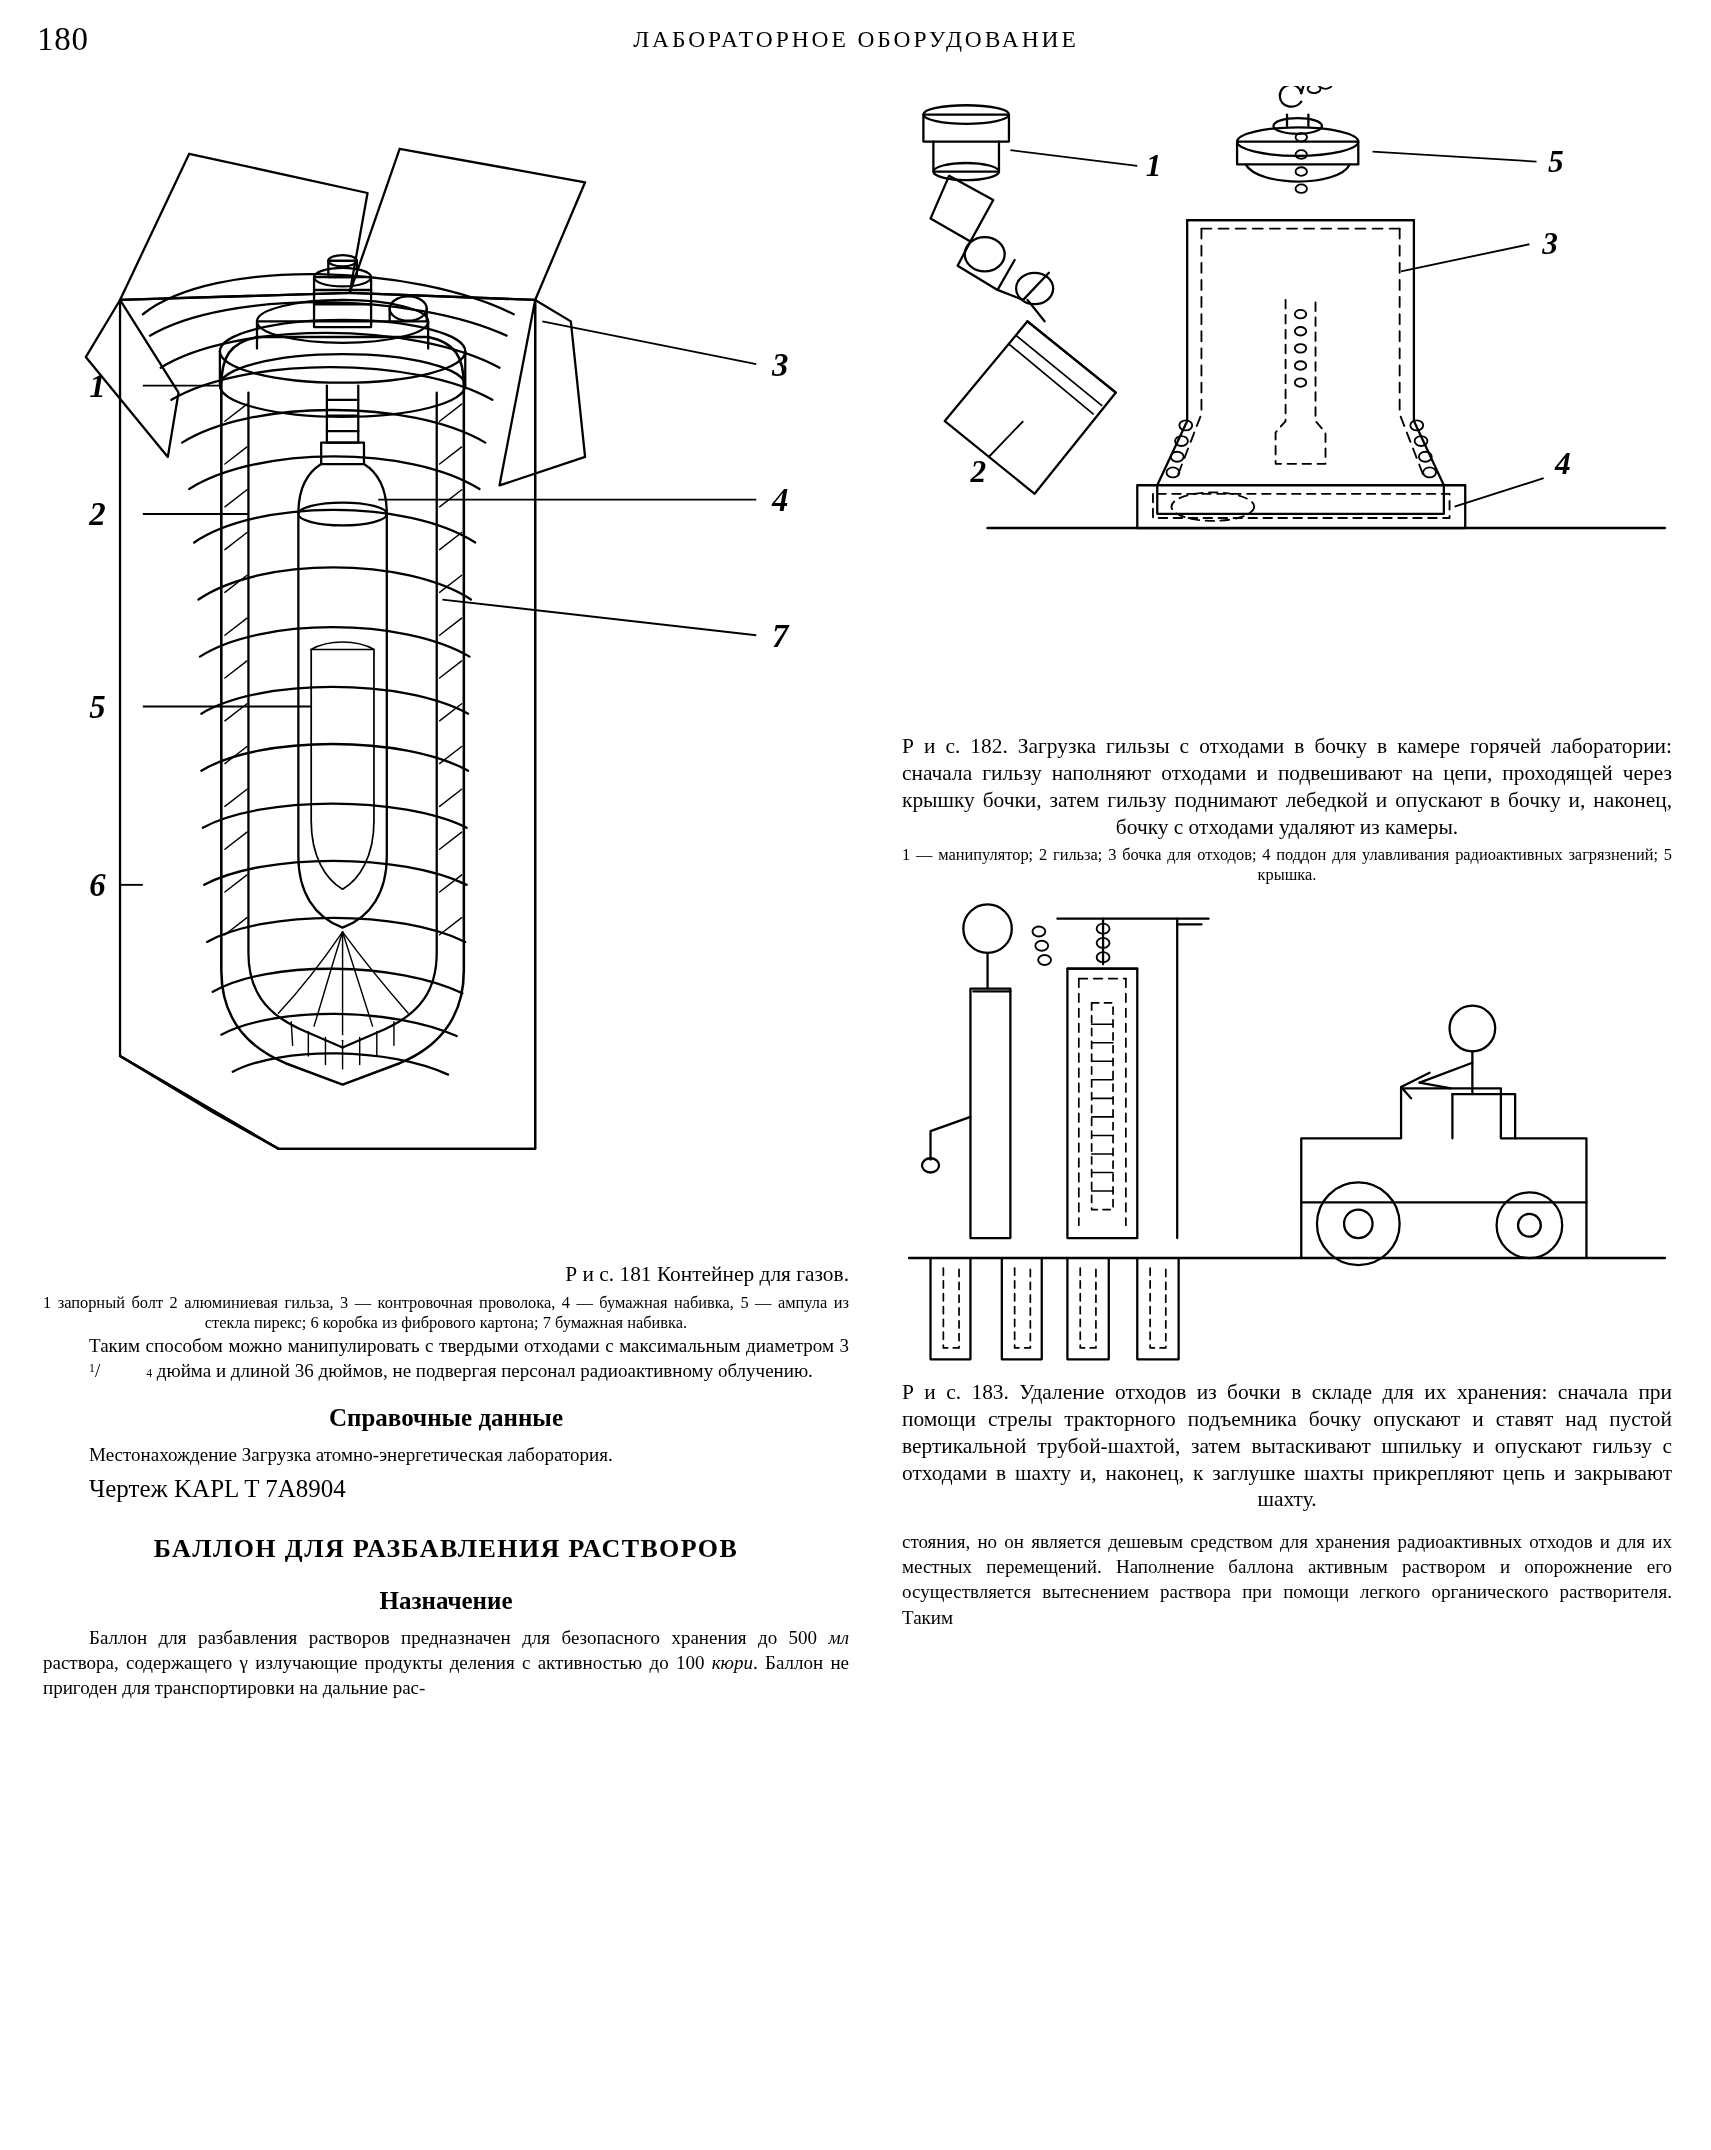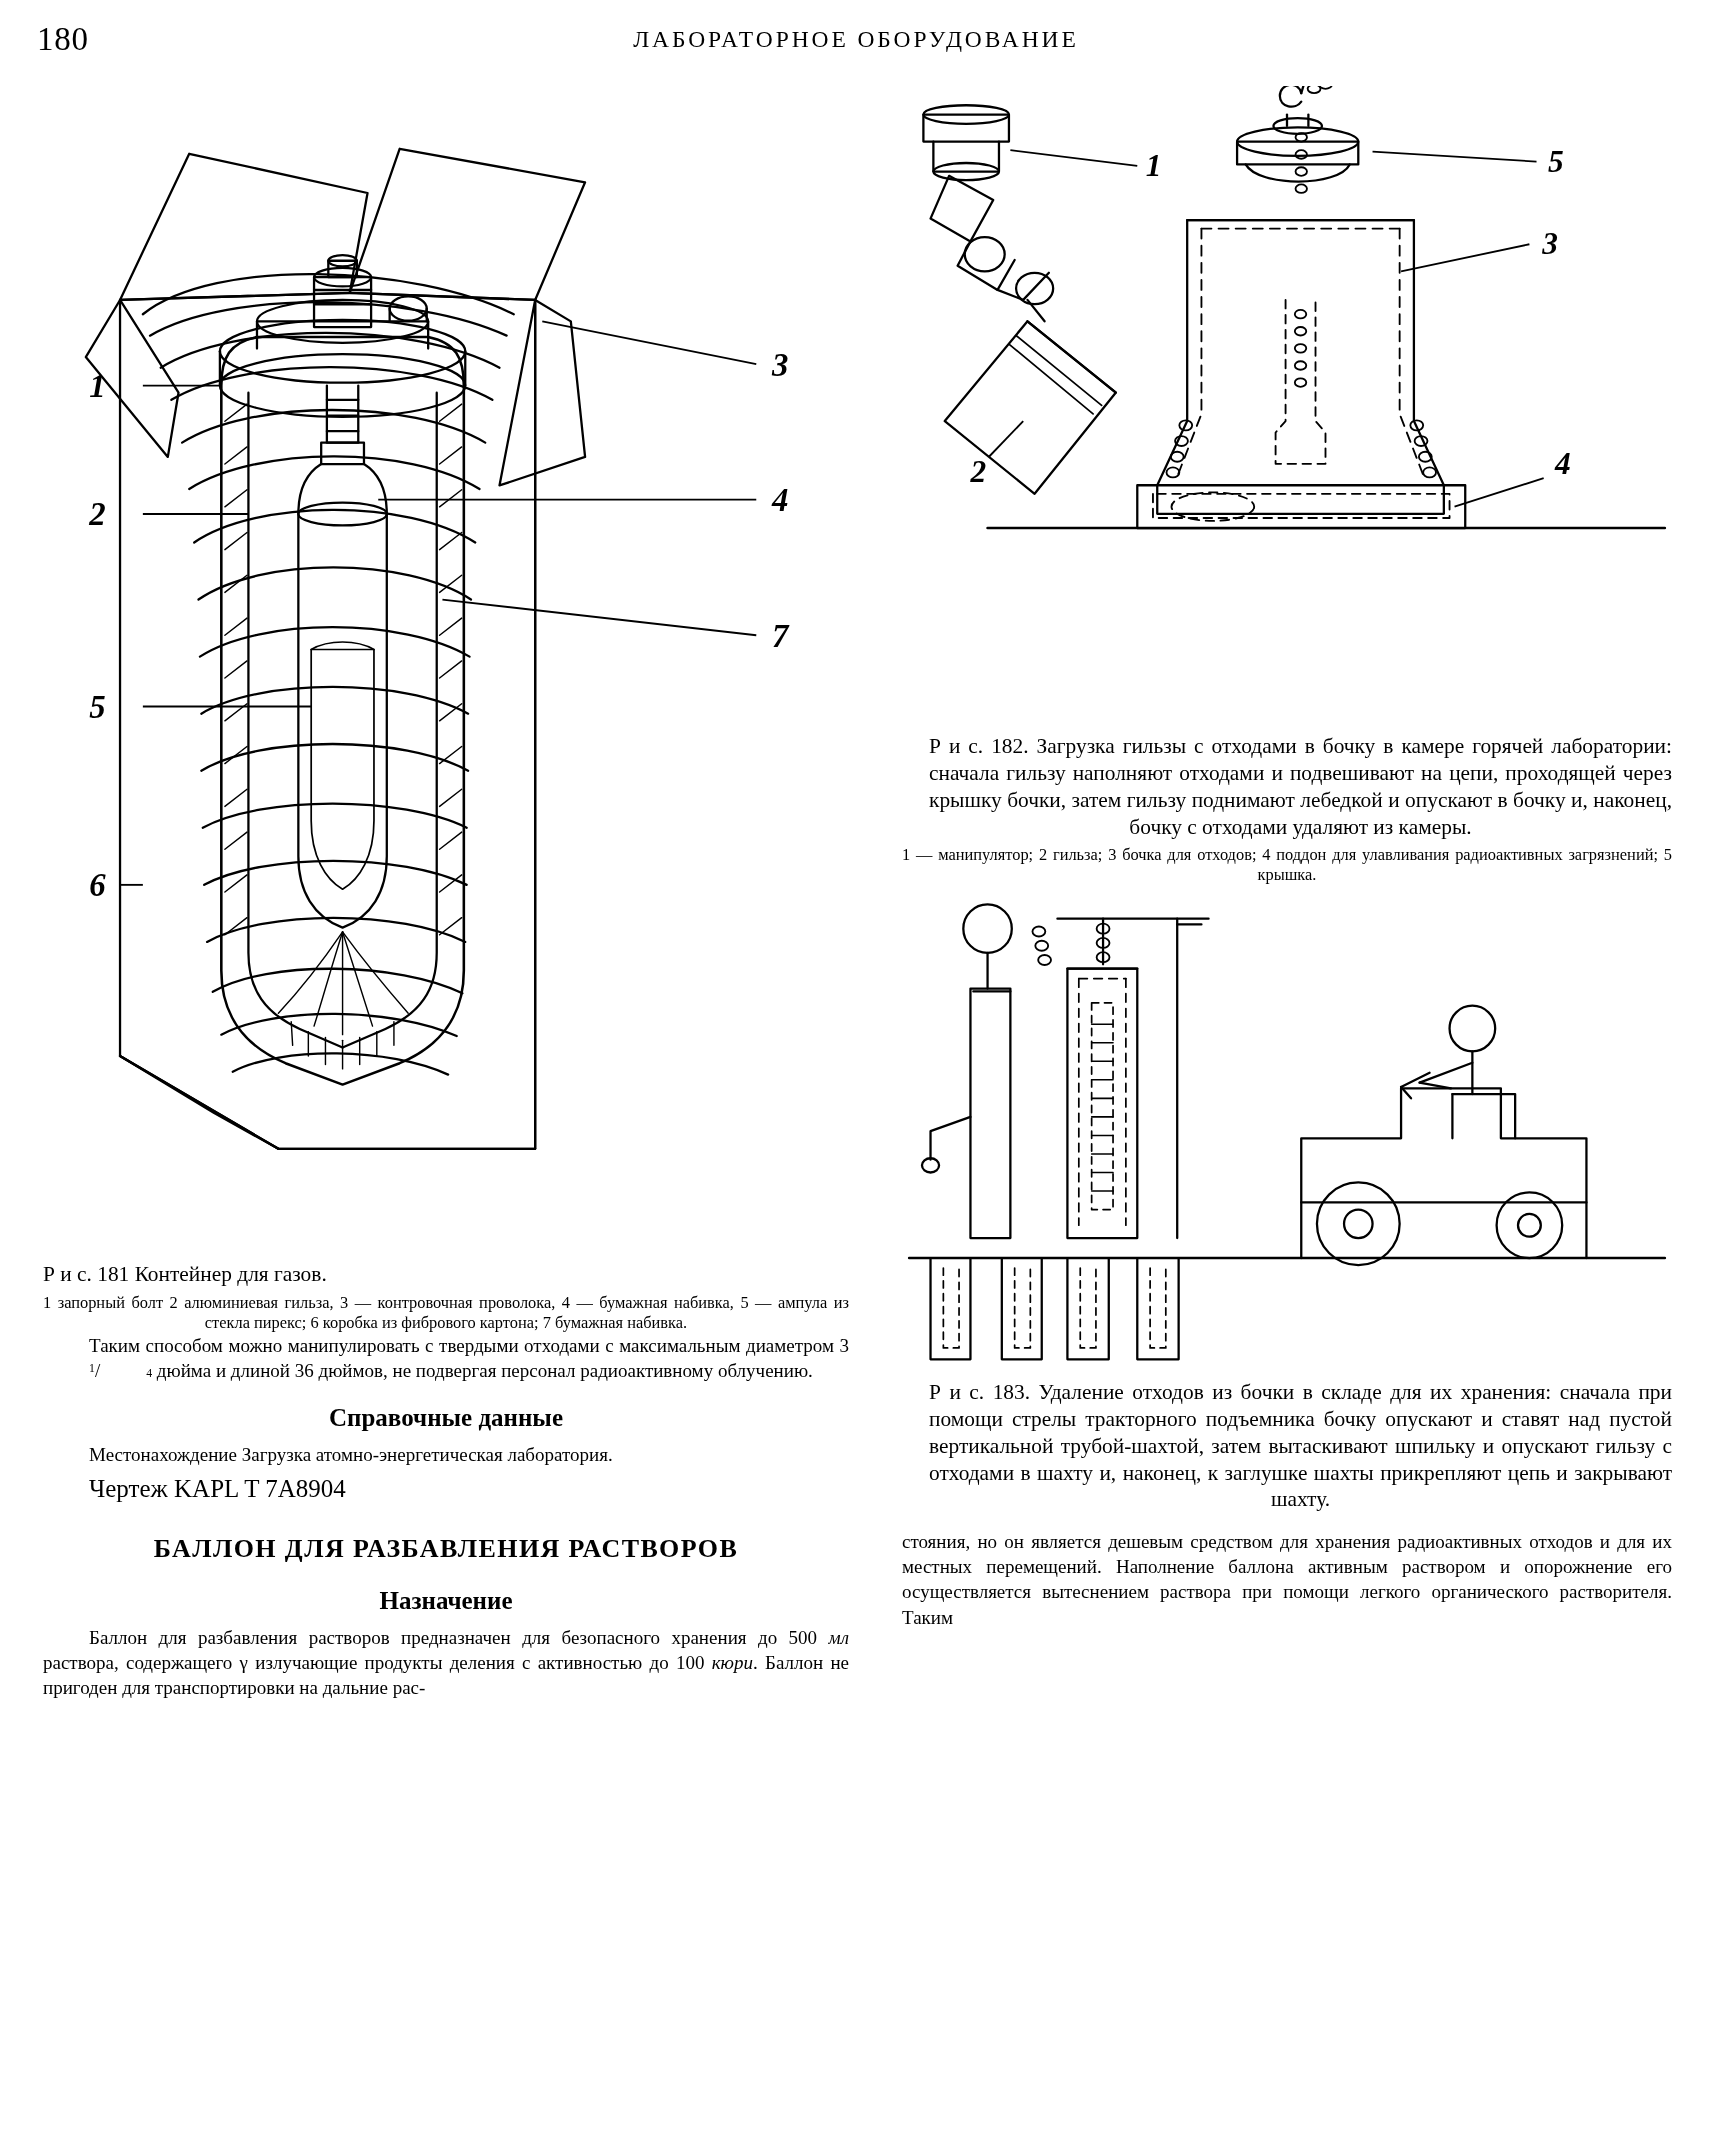--- a/index.html
+++ b/index.html
@@ -70,29 +70,28 @@
   .fig-canvas {
     position: relative;
     width: 100%;
   }
   .fig-canvas svg {
     display: block;
     width: 100%;
     height: auto;
   }
   .fig-caption {
-    text-align: left;
+    text-align: right;
     font-size: 21.4px;
     line-height: 1.25;
     margin-top: 5.7px;
   }
   .fig-caption.just {
     text-align: justify;
     text-align-last: center;
-    margin-left: 27px;
   }
   .fig-legend {
     font-size: 16.4px;
     line-height: 1.22;
     text-align: justify;
     text-align-last: center;
     margin-top: 4.3px;
   }
 
   

